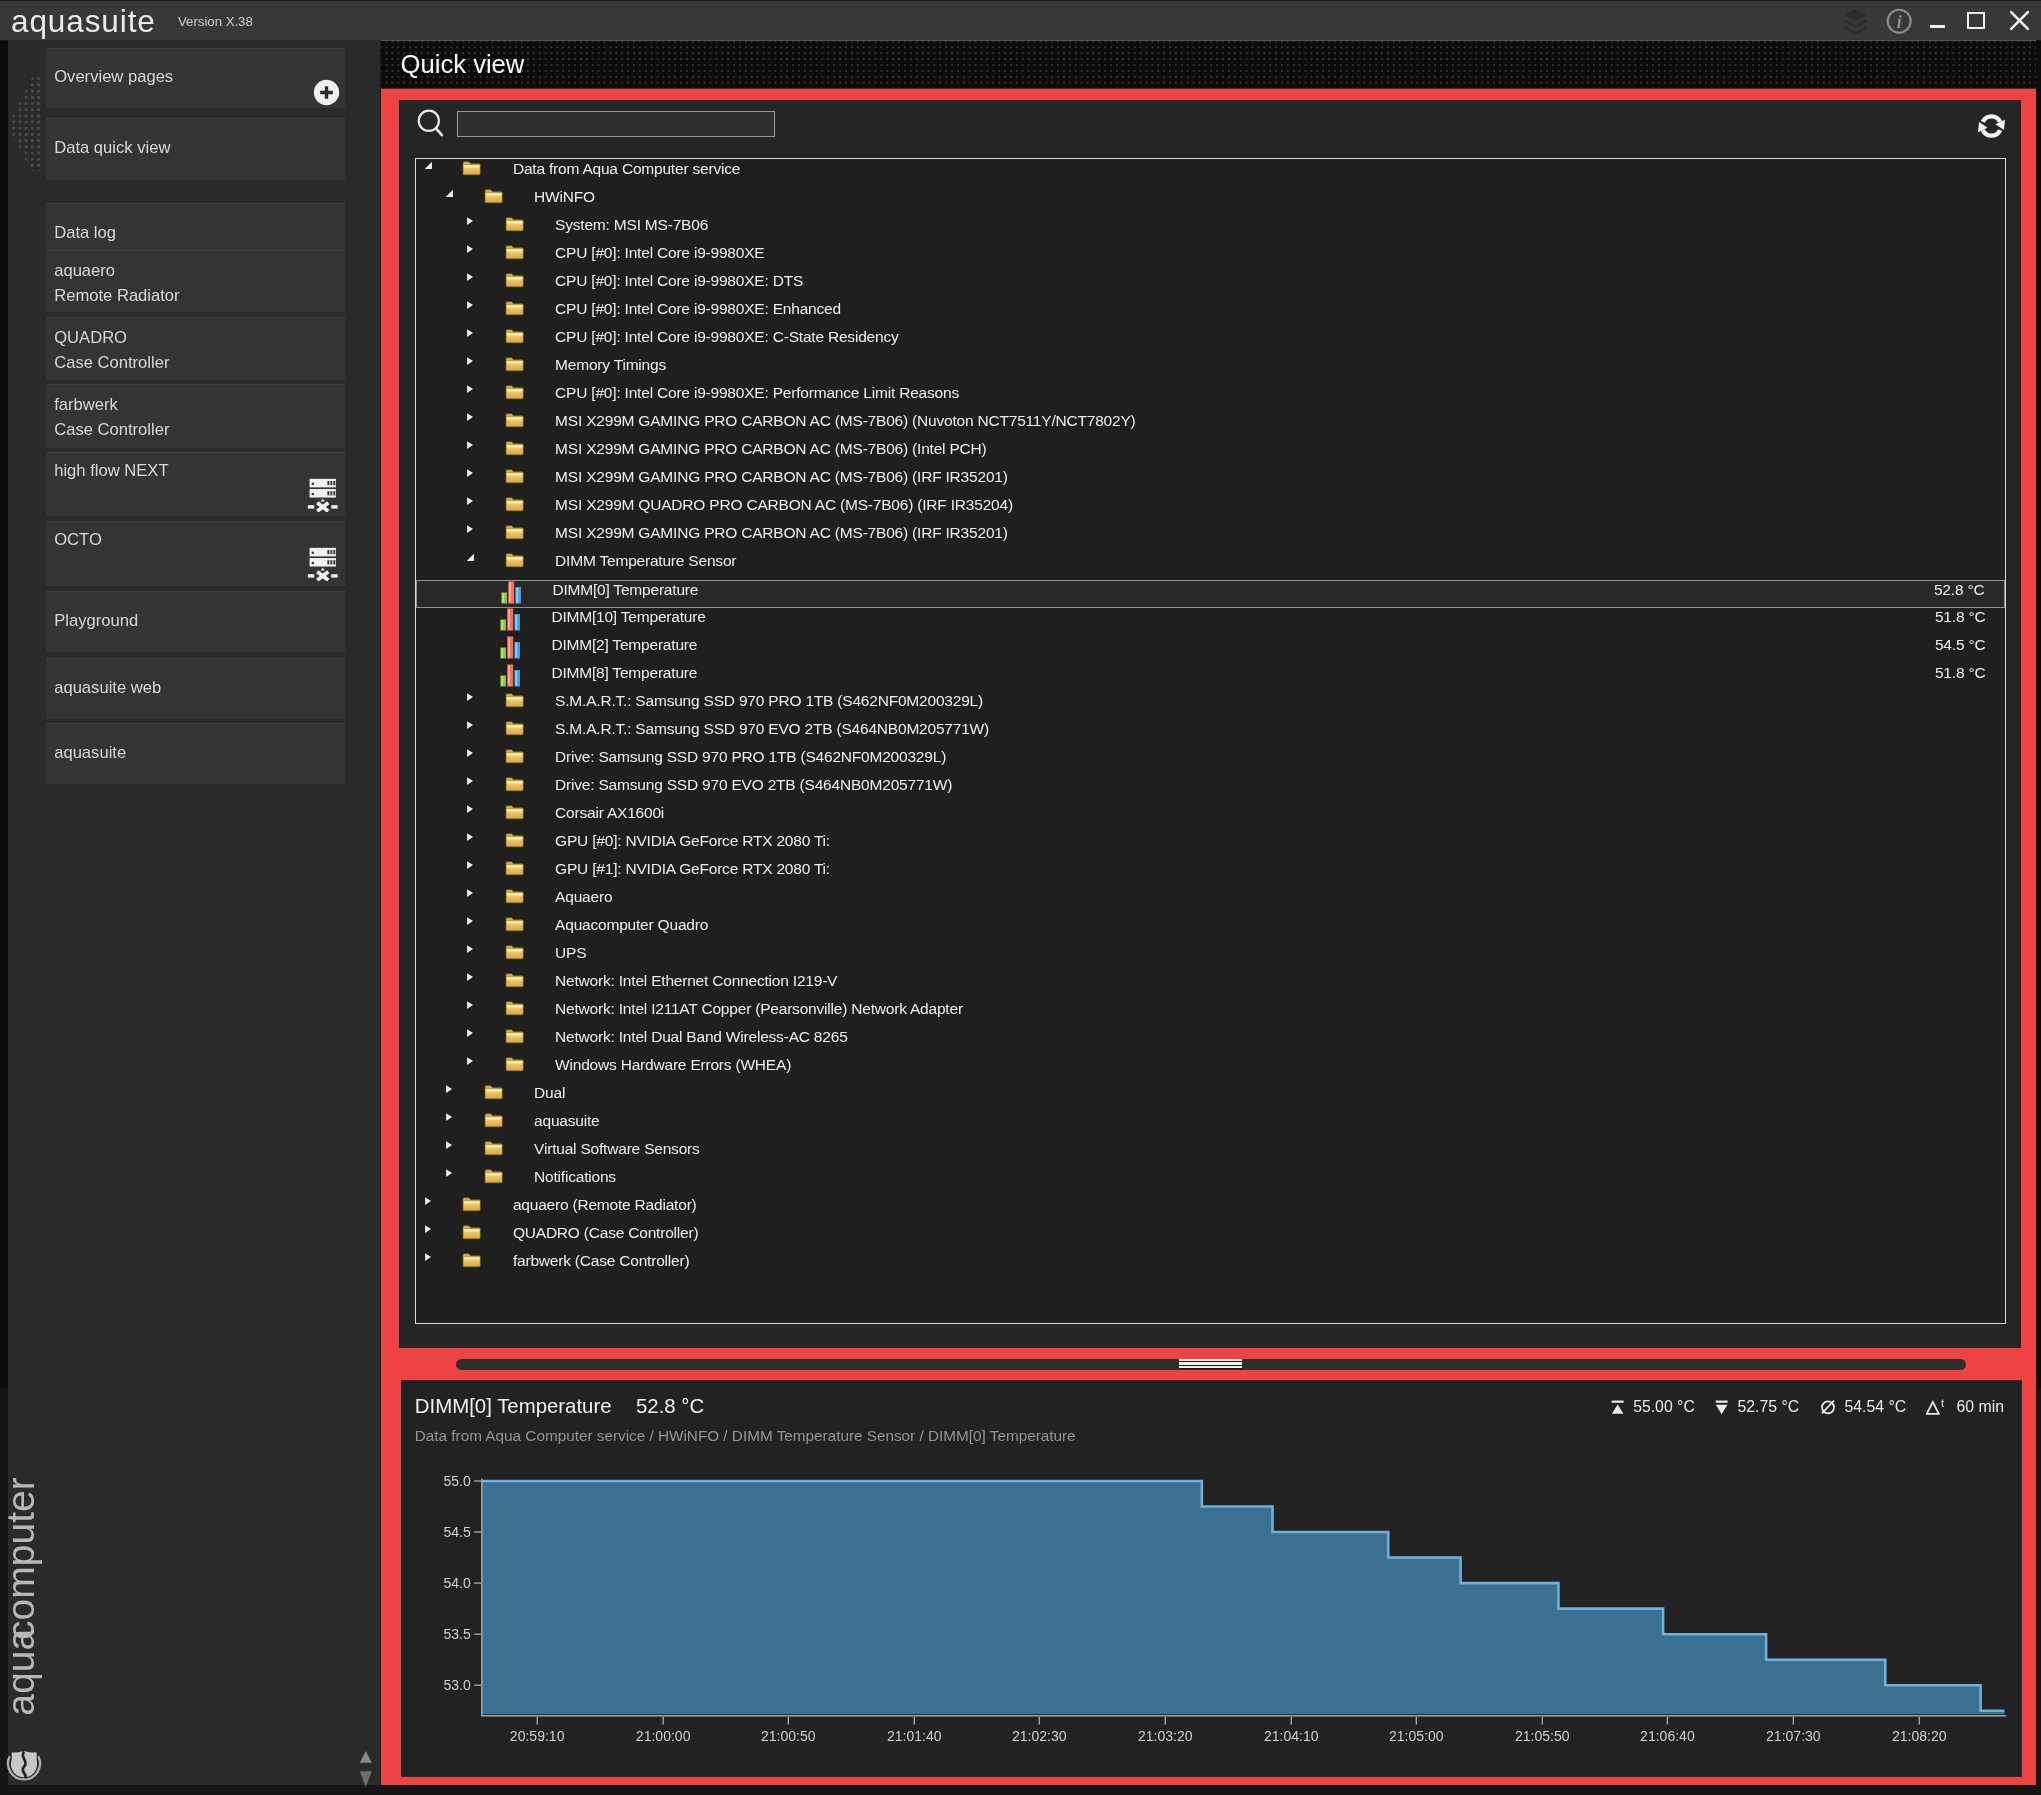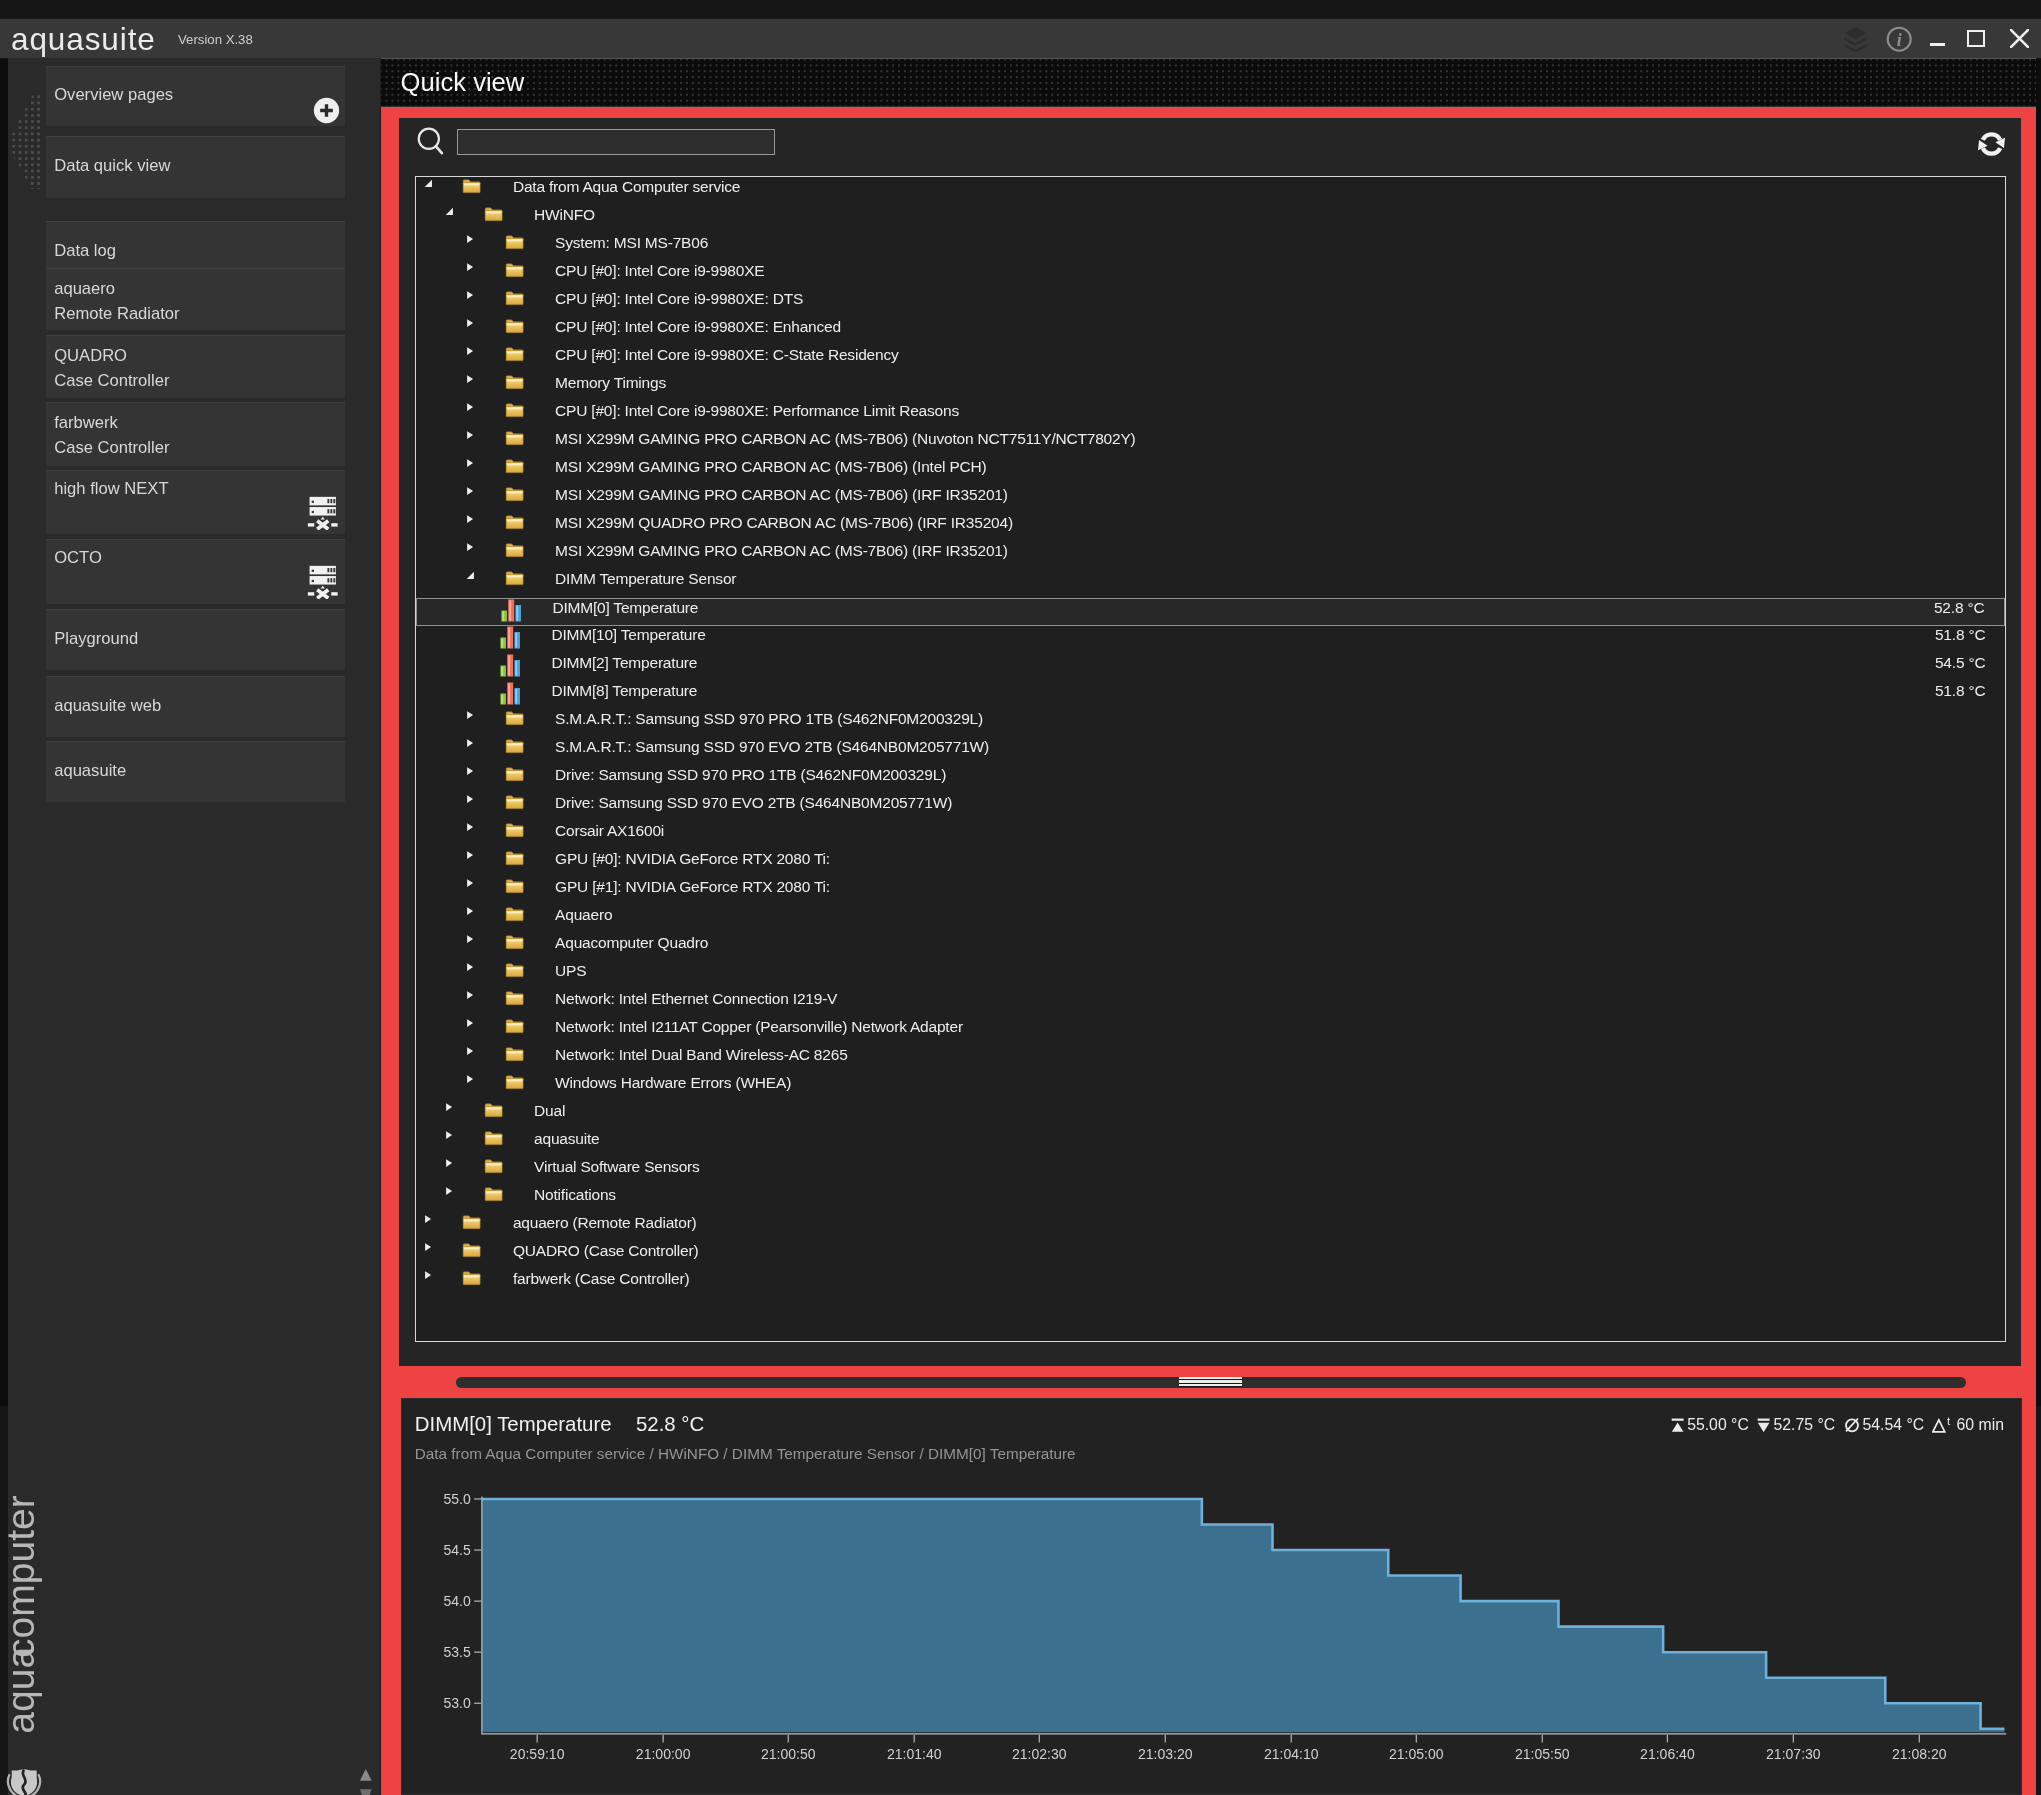--- a/index.html
+++ b/index.html
@@ -1,18 +1,18 @@
 <!DOCTYPE html>
 <html style="font-size:13.6px"><head>
 <meta charset="utf-8">
 <style>
 *{margin:0;padding:0;box-sizing:border-box;}
 html,body{width:2042px;height:1796px;background:#151515;font-family:"Liberation Sans",sans-serif;overflow:hidden;}
 #win{opacity:0.999;transform:translateZ(0);will-change:transform;}
-#win{position:absolute;left:0;top:0;width:2042px;height:1388px;background:#0d0d0d;margin-top:18px;}
+#win{position:absolute;left:0;top:0;width:2042px;height:1388px;background:#0d0d0d;}
 
 #titlebar{position:absolute;left:0;top:0;width:2042px;height:40px;background:#393939;border-top:0.9px solid #1a1a1a;box-shadow:0 0.9px 0 #191919;}
 #logo{position:absolute;left:11px;top:1.7px;font-size:31.5px;color:#ececec;letter-spacing:0.9px;}
 #version{position:absolute;left:178px;top:12.8px;font-size:13.2px;color:#cfcfcf;}
 
 #sidebar{position:absolute;left:7.7px;top:40px;width:373px;height:1745px;background:#2b2b2b;}
 #sidebar .sep{position:absolute;right:0;top:0;width:0.9px;height:100%;background:#1c1c1c;}
 .sbtn{position:absolute;left:38px;width:299px;background:#353535;color:#d9d9d9;font-size:16.6px;box-shadow:inset 0 0.9px 0 #404040;}
 #vlogo{position:absolute;left:-115px;top:1534px;width:256px;height:45px;text-align:center;font-size:39px;color:#b8b8b8;transform:rotate(-90deg);white-space:nowrap;}
 
@@ -36,21 +36,21 @@
 .i3{padding-left:84px;}
 .sel{border:0.9px solid #919191;background:rgba(255,255,255,0.045);}
 
 #splittrack{position:absolute;left:456px;top:1359px;width:1510px;height:11px;background:#2f2f2f;border-radius:5.5px;}
 #splithandle{position:absolute;left:1179px;top:1359px;width:63px;height:10.2px;background:repeating-linear-gradient(180deg,#f0f0f0 0 2.2px,#191919 2.2px 3.4px);}
 
 #chartpanel{position:absolute;left:401px;top:1380px;width:1621px;height:397px;background:#232323;border:0.9px solid #2d2d2d;}
 #ctitle{position:absolute;left:12.8px;top:13.6px;font-size:20.4px;color:#f2f2f2;}
 #cval{position:absolute;left:234px;top:13.6px;font-size:20.4px;color:#f2f2f2;}
 #csub{position:absolute;left:12.8px;top:46px;font-size:15.3px;color:#969696;}
-#cstats{position:absolute;right:17px;top:16px;font-size:15.8px;color:#ececec;display:flex;align-items:center;gap:2px;}
+#cstats{position:absolute;right:17px;top:16px;font-size:15.8px;color:#ececec;display:flex;align-items:center;gap:8px;}
 svg.icon{display:block;}
 </style>
 </head>
 <body>
 <svg width="0" height="0" style="position:absolute">
     <defs>
       <linearGradient id="fgrad" x1="0" y1="0" x2="0" y2="1">
         <stop offset="0" stop-color="#f6dc85"></stop>
         <stop offset="1" stop-color="#dca73e"></stop>
       </linearGradient>

